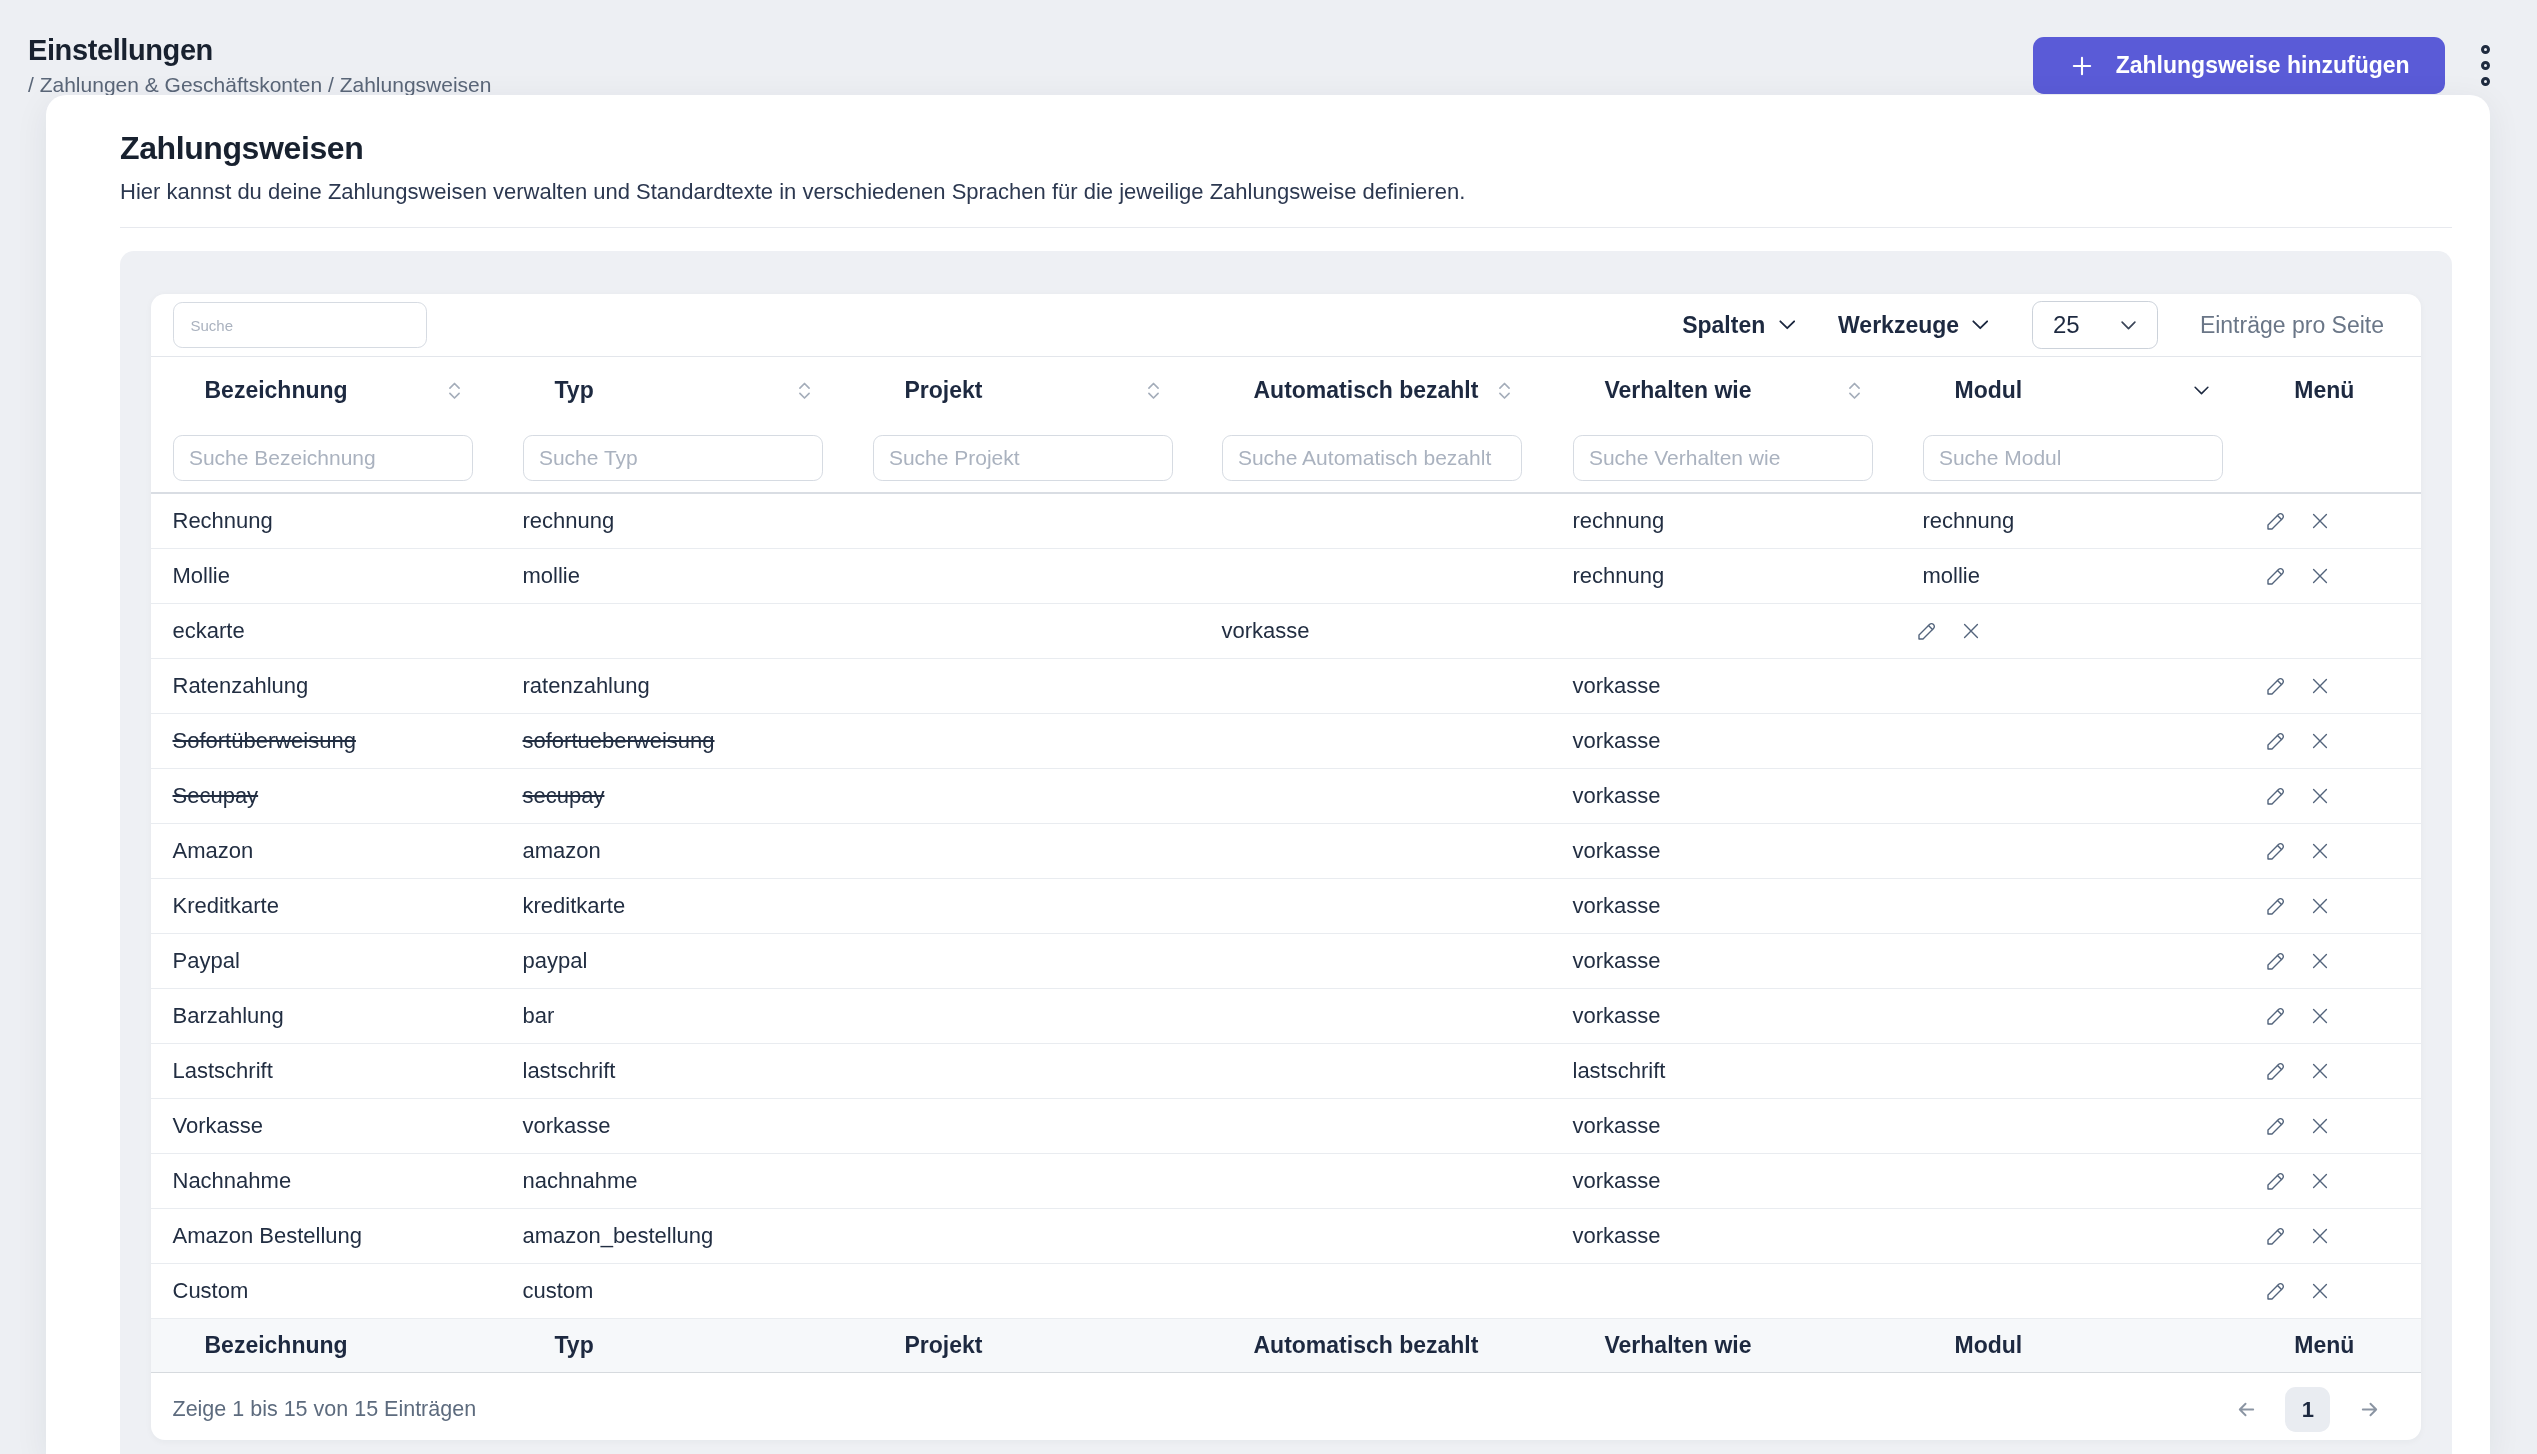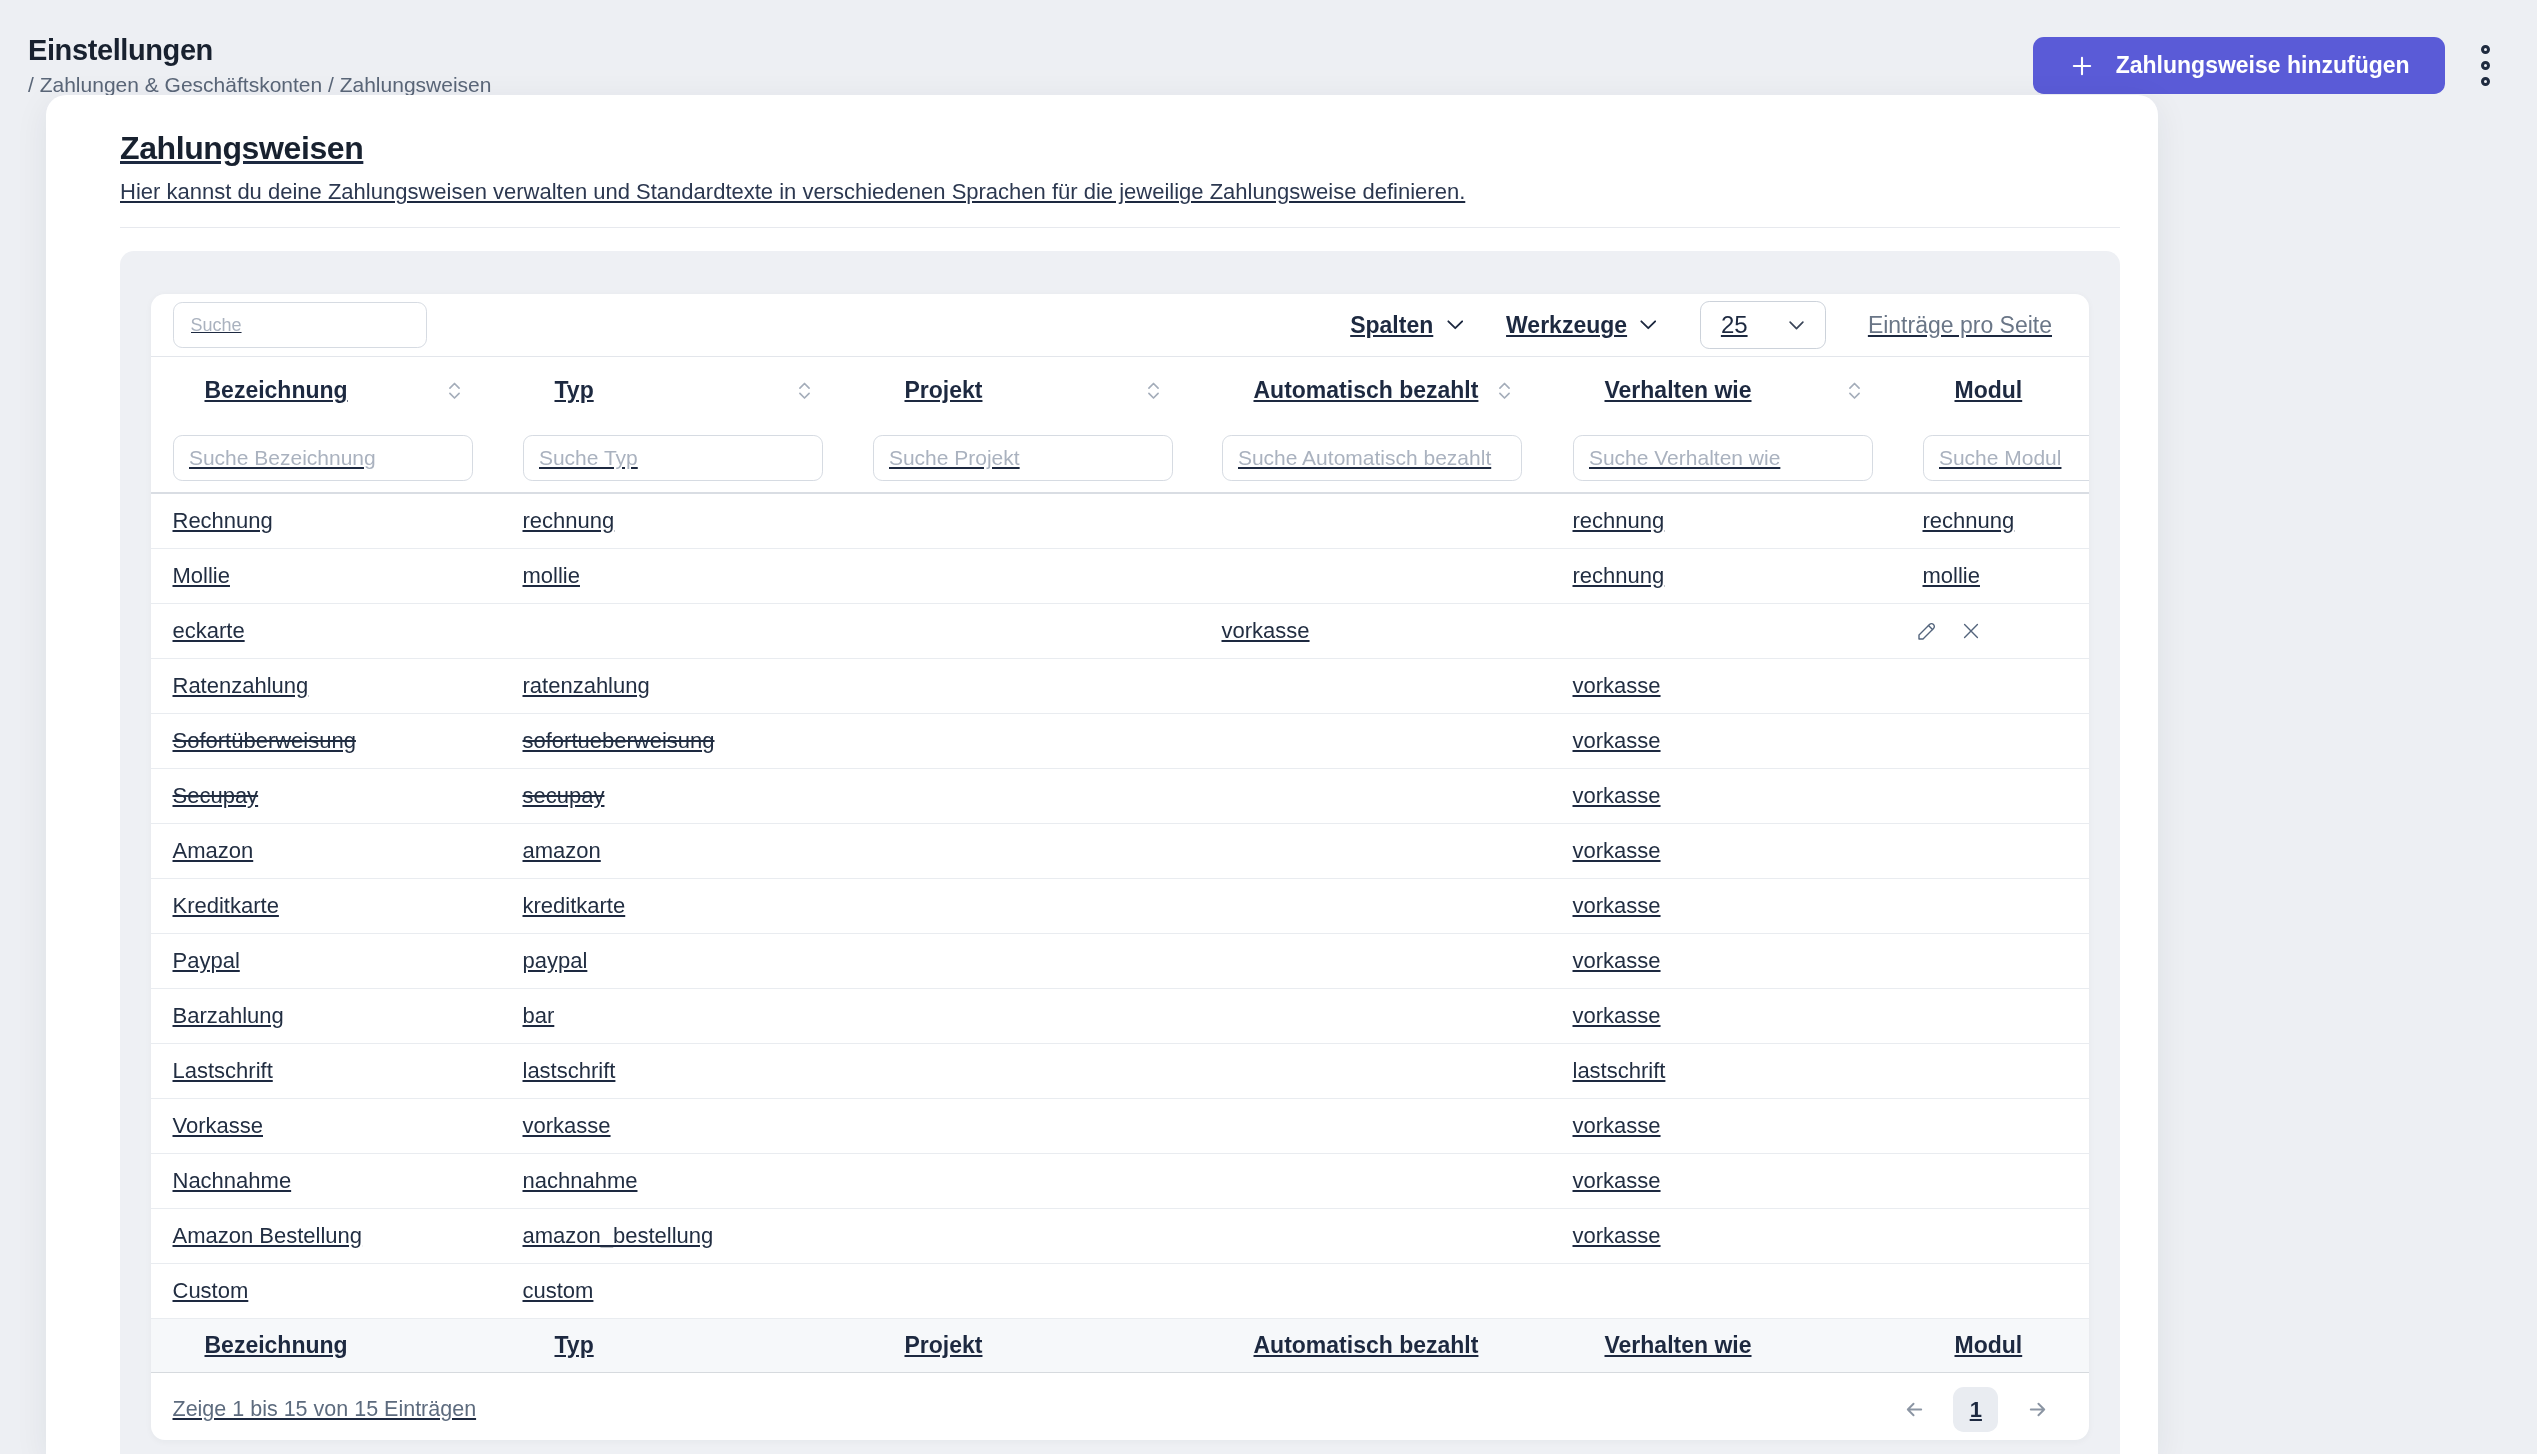--- a/index.html
+++ b/index.html
@@ -27,26 +27,25 @@
     font-family:inherit; font-size:23px; font-weight:700;
     display:flex; align-items:center; gap:20px;
     cursor:pointer;
   }
   .kebab { display:flex; flex-direction:column; gap:7px; padding:4.6px; cursor:pointer; }
   .kebab span { width:9.2px; height:9.2px; border:3.1px solid #1f2b3f; border-radius:50%; display:block; }
 
   
   .card {
     position:absolute; left:46px; top:95px;
-    width:2112px; height:1360px;
+    width:2444px; height:1360px;
     background:#ffffff;
     border-radius:20px 20px 0 0;
     box-shadow:0 7.7px 34px rgba(30,40,60,0.07);
     padding:35px 38px 0 74px;
-    text-decoration:underline;
   }
   .section-title { font-size:32px; font-weight:700; color:#18212f; letter-spacing:-0.4px; }
   .section-subtitle { font-size:22px; color:#2c3850; margin-top:12.3px; }
   .title-divider { height:1.5px; background:#e7e9ee; margin-top:21.5px; }
 
   
   .panel {
     margin-top:23px;
     background:#eef0f4;
     border-radius:14px 14px 0 0;
@@ -65,21 +64,21 @@
   }
 
   .toolbar {
     height:62px;
     display:flex; align-items:center; justify-content:space-between;
     padding:0 37px 0 21.5px;
   }
   .search-input {
     width:254px; height:46px;
     border:1.5px solid #d6dbe2; border-radius:9.2px;
-    font-family:inherit; font-size:18px; color:#1d2940;
+    font-family:inherit; font-size:15px; color:#1d2940;
     padding:0 17px; outline:none; background:#fff;
   }
   .search-input::placeholder, .filter-input::placeholder { color:#aab2bf; }
   .toolbar-right { display:flex; align-items:center; gap:42px; }
   .dropdown-label {
     display:flex; align-items:center; gap:12.3px;
     font-size:23px; font-weight:700; color:#1d2940; cursor:pointer;
   }
   .select-box {
     width:126px; height:48px;

